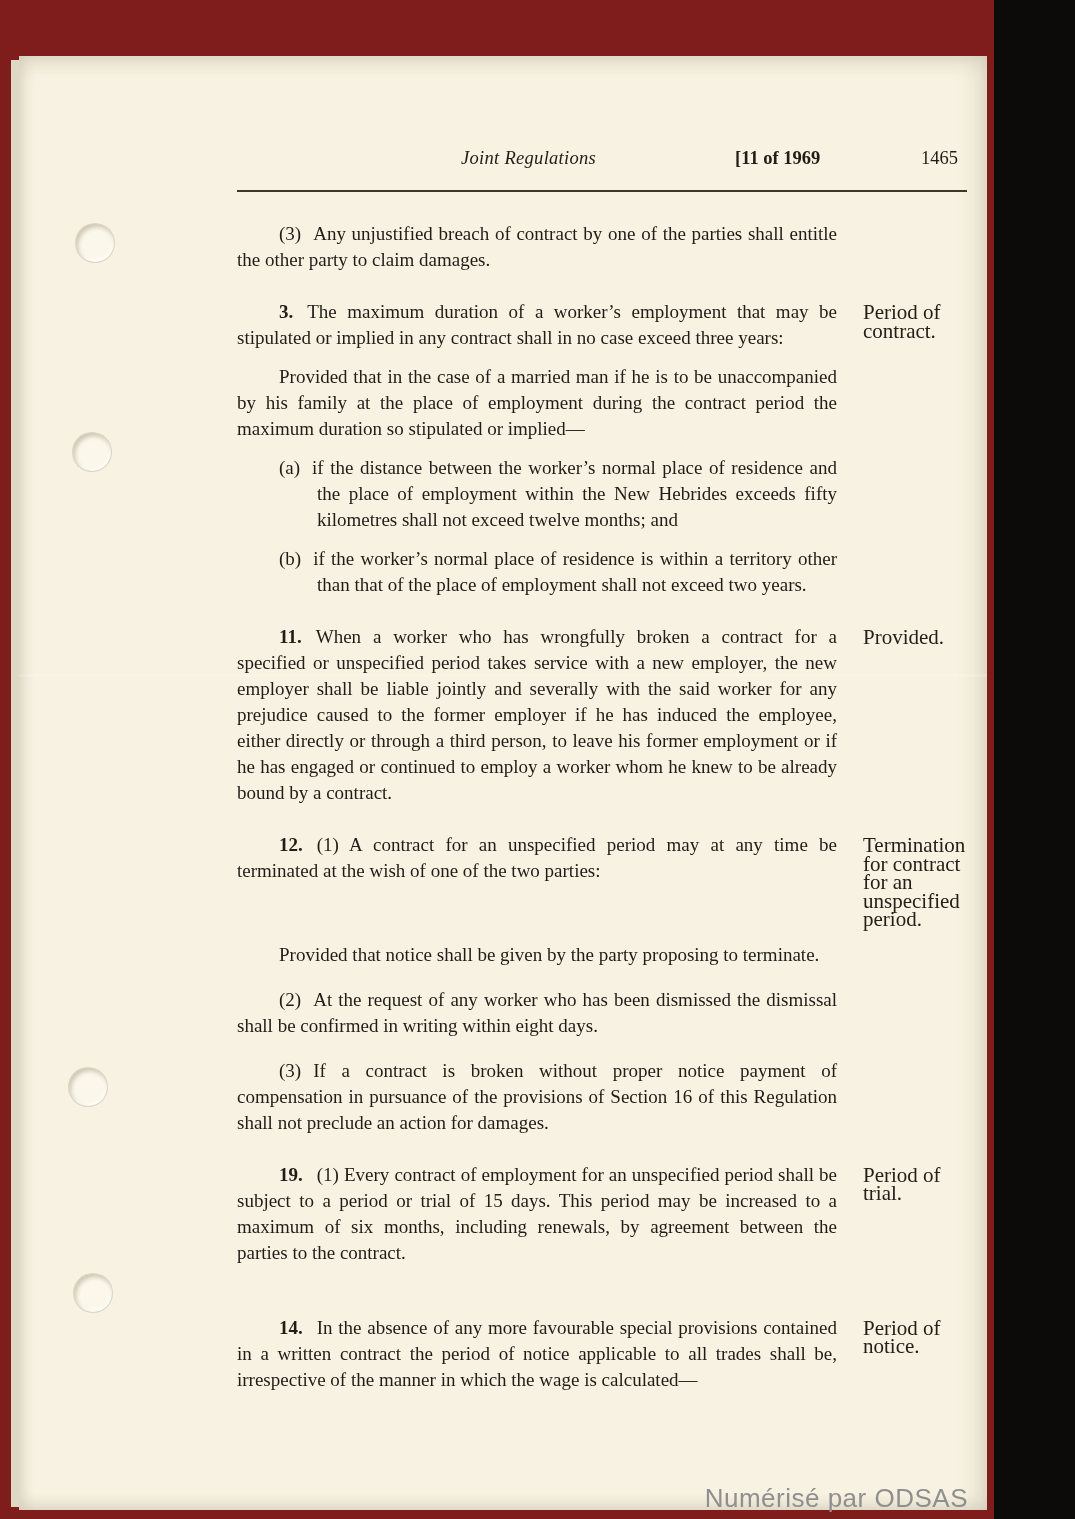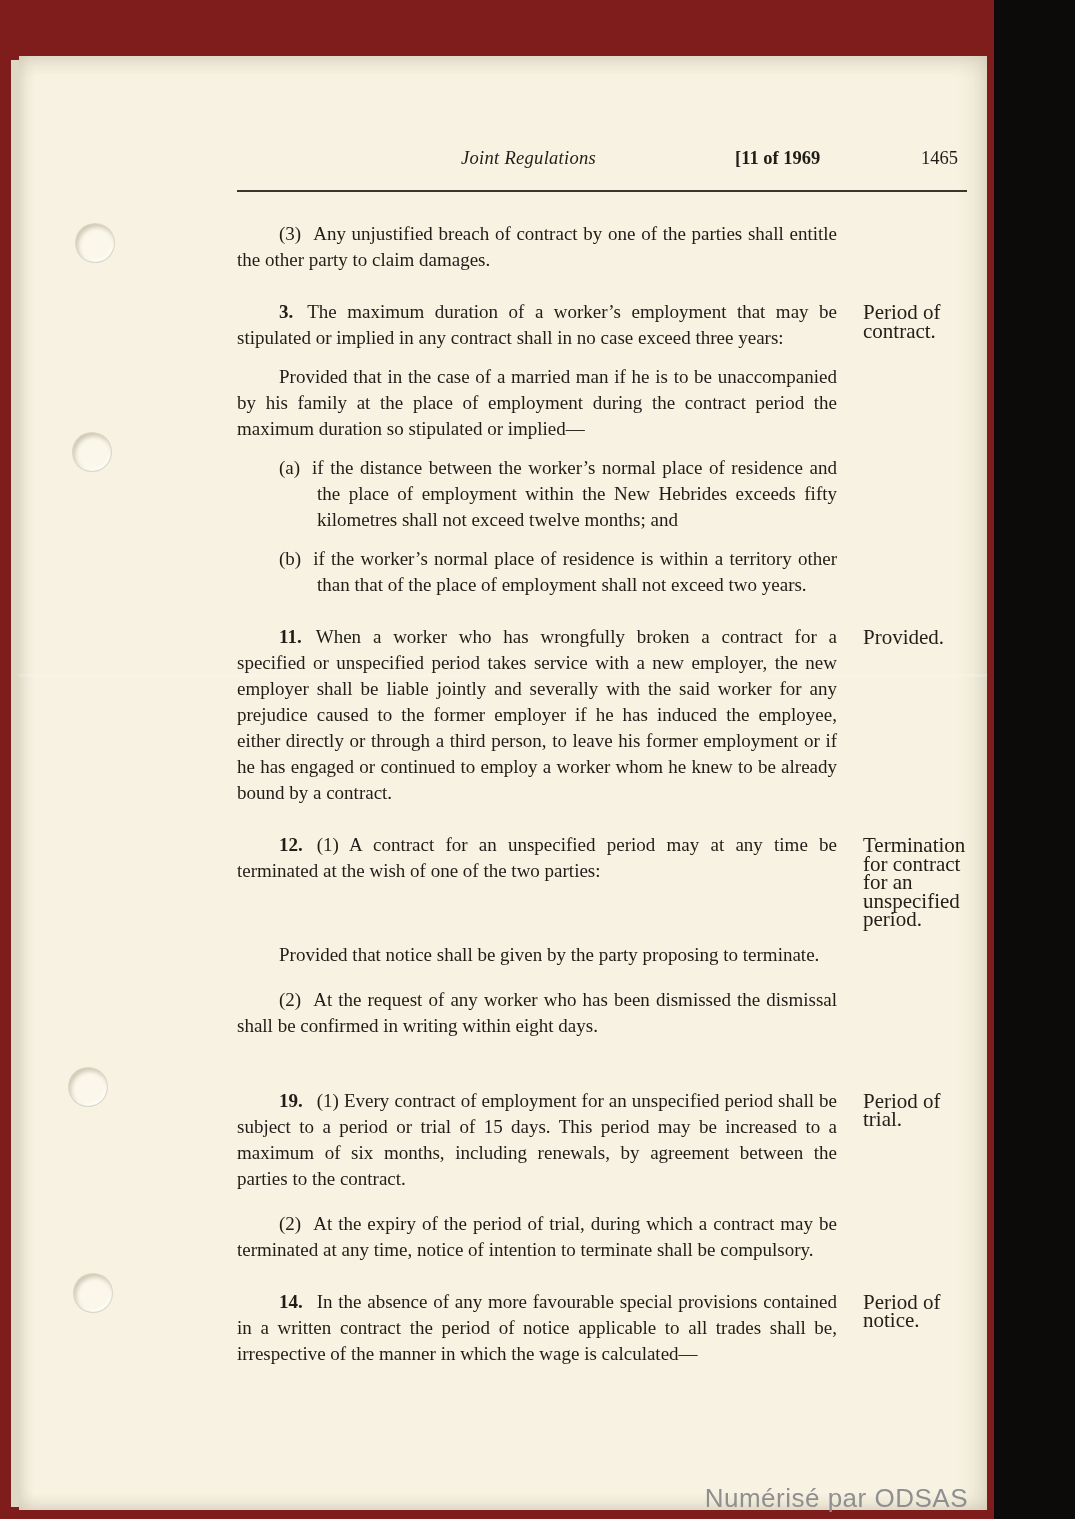--- a/index.html
+++ b/index.html
@@ -151,30 +151,30 @@
         <p class="main indent"><span>Provided that notice shall be given by the party proposing to terminate.</span></p>
         <div class="note"></div>
       </div>
 
       <div class="row mt-md">
         <p class="main indent"><span class="num">(2)</span><span>At the request of any worker who has been dismissed the dismissal shall be confirmed in writing within eight days.</span></p>
         <div class="note"></div>
       </div>
 
       <div class="row mt-md">
+        <p class="main indent"><span class="num">(3)</span><span>If a contract is broken without proper notice payment of compensation in pursuance of the provisions of Section 16 of this Regulation shall not preclude an action for damages.</span></p>
         <div class="note"></div>
       </div>
 
       <div class="row mt-lg">
         <p class="main indent"><b class="num-b">19.</b><span>(1)  Every contract of employment for an unspecified period shall be subject to a period or trial of 15 days. This period may be increased to a maximum of six months, including renewals, by agreement between the parties to the contract.</span></p>
         <div class="note">Period of trial.</div>
       </div>
 
       <div class="row mt-md">
-        <p class="main indent"><span class="num">(2)</span><span>At the expiry of the period of trial, during which a contract may be terminated at any time, notice of intention to terminate shall be compulsory.</span></p>
         <div class="note"></div>
       </div>
 
       <div class="row mt-lg">
         <p class="main indent"><b class="num-b">14.</b><span>In the absence of any more favourable special provisions contained in a written contract the period of notice applicable to all trades shall be, irrespective of the manner in which the wage is calculated—</span></p>
         <div class="note">Period of notice.</div>
       </div>
 
     </div>
   </div>

